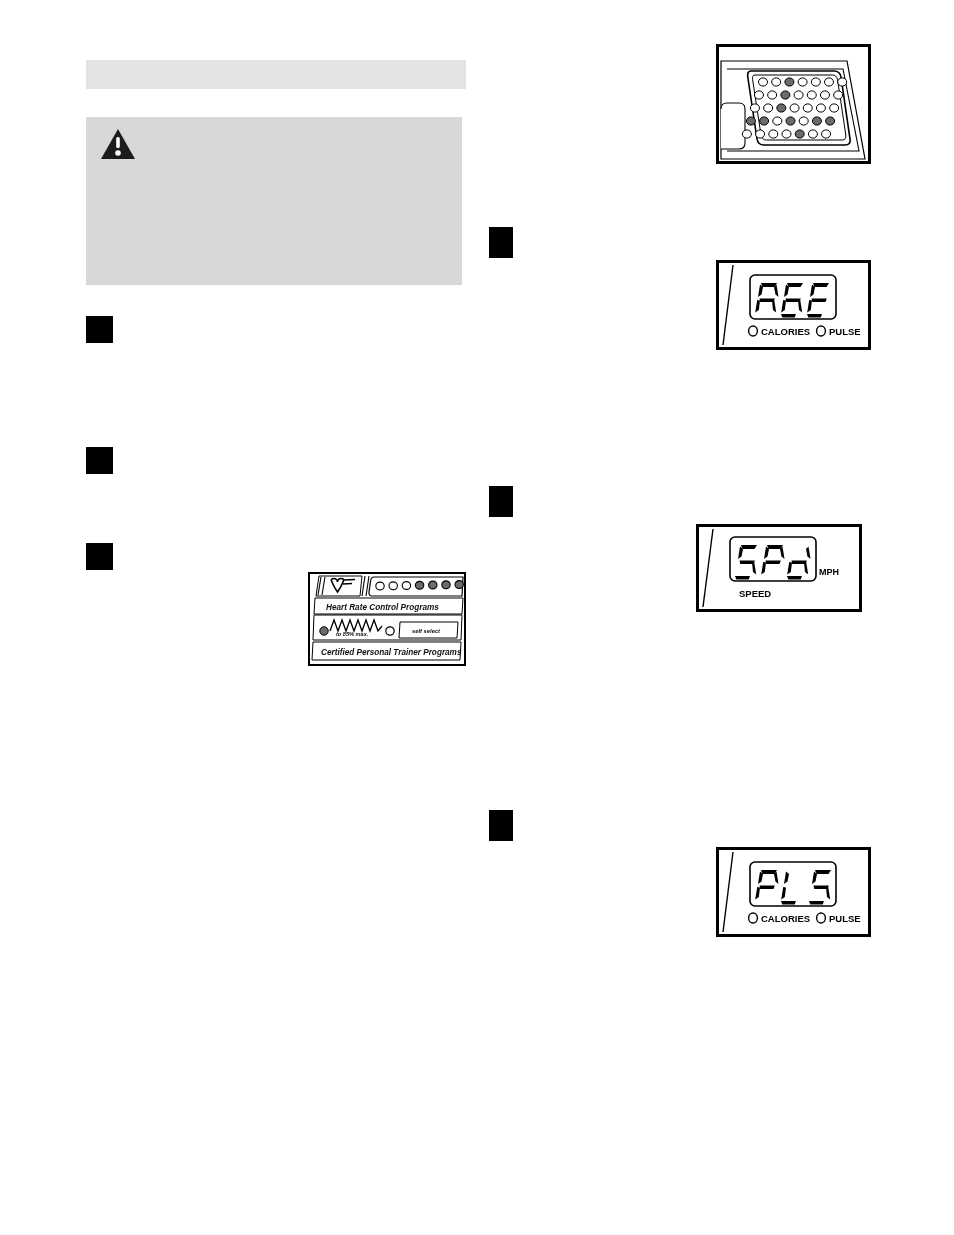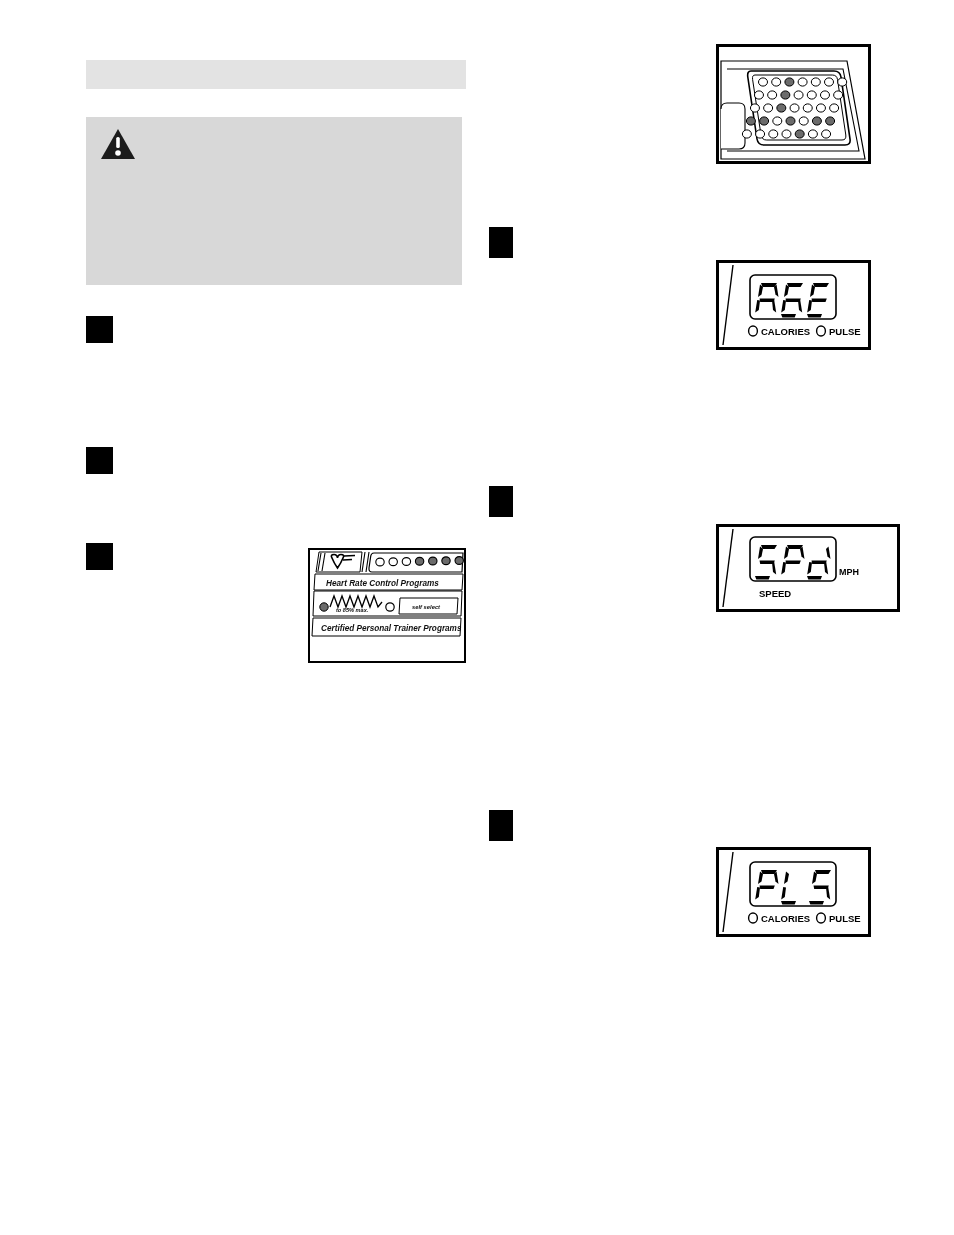--- a/index.html
+++ b/index.html
@@ -251,21 +251,21 @@
         </g>
       </g>
 
       <ellipse cx="34" cy="68" rx="4.4" ry="5" fill="#ffffff" stroke="#000000" stroke-width="1.4"></ellipse>
       <text class="led-caption" x="42" y="72">CALORIES</text>
       <ellipse cx="102" cy="68" rx="4.4" ry="5" fill="#ffffff" stroke="#000000" stroke-width="1.4"></ellipse>
       <text class="led-caption" x="110" y="72">PULSE</text>
     </svg>
   </div>
 
-  <div class="figure" style="left:716px; top:524px; width:184px; height:88px;">
+  <div class="figure" style="left:696px; top:524px; width:166px; height:88px;">
     <svg width="149" height="82" viewBox="0 0 149 82">
       <line x1="14" y1="2" x2="4" y2="80" stroke="#000000" stroke-width="1.4"></line>
       <rect x="31" y="10" width="86" height="44" rx="5" ry="5" fill="#ffffff" stroke="#000000" stroke-width="1.6"></rect>
       <g class="led-glyph" transform="translate(38,16)">
 
         <g transform="translate(0,0)">
           <polygon points="4,2 20,2 17.5,6 5.5,6"></polygon>
           <polygon points="3,3.5 1,16 4.5,13.5 6,6"></polygon>
           <polygon points="2.5,17.5 17.8,17.5 16.5,21 3.2,21"></polygon>
           <polygon points="17.2,19 19.2,31.5 16,29 15,19.5"></polygon>
@@ -321,21 +321,21 @@
           <polygon points="-2,33 13,33 11.7,36.5 -0.7,36.5"></polygon>
         </g>
       </g>
       <ellipse cx="34" cy="68" rx="4.4" ry="5" fill="#ffffff" stroke="#000000" stroke-width="1.4"></ellipse>
       <text class="led-caption" x="42" y="72">CALORIES</text>
       <ellipse cx="102" cy="68" rx="4.4" ry="5" fill="#ffffff" stroke="#000000" stroke-width="1.4"></ellipse>
       <text class="led-caption" x="110" y="72">PULSE</text>
     </svg>
   </div>
 
-  <div class="figure-console" style="left:308px; top:548px; width:158px; height:115px;">
+  <div class="figure-console" style="left:308px; top:572px; width:158px; height:94px;">
     <svg width="154" height="90" viewBox="0 0 154 90">
 
       <path d="M9 2 L52 2 L50 22 L6 22 Z" fill="#ffffff" stroke="#000000" stroke-width="1"></path>
       <line x1="11" y1="3" x2="8" y2="21" stroke="#000000" stroke-width="1.1"></line>
       <line x1="15" y1="3" x2="12" y2="21" stroke="#000000" stroke-width="1.1"></line>
       <g>
         <path d="M22 8 Q20 4.5 24 4.5 Q27 4.5 27.5 8 Q28 4.5 31 4.5 Q35 4.5 33 8 Q31 13 27.5 18 Q24 13 22 8 Z" fill="none" stroke="#000000" stroke-width="1.6"></path>
         <line x1="34" y1="6" x2="45" y2="5.5" stroke="#000000" stroke-width="1.6"></line>
         <line x1="33" y1="10" x2="42" y2="9.5" stroke="#000000" stroke-width="1.6"></line>
       </g>

